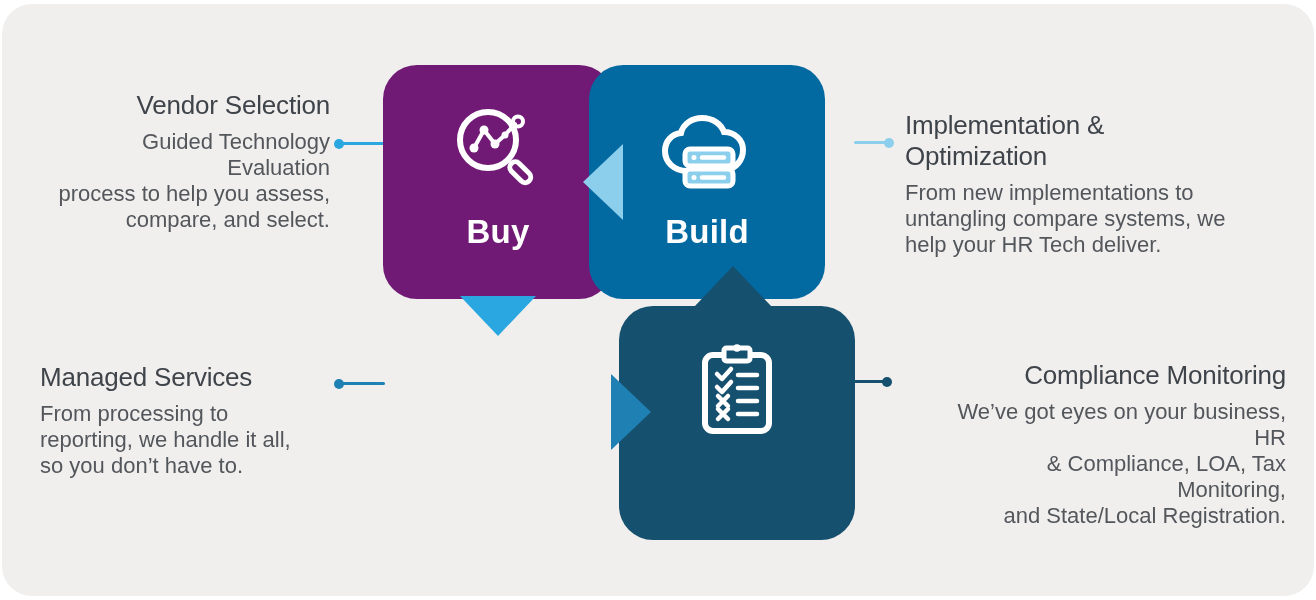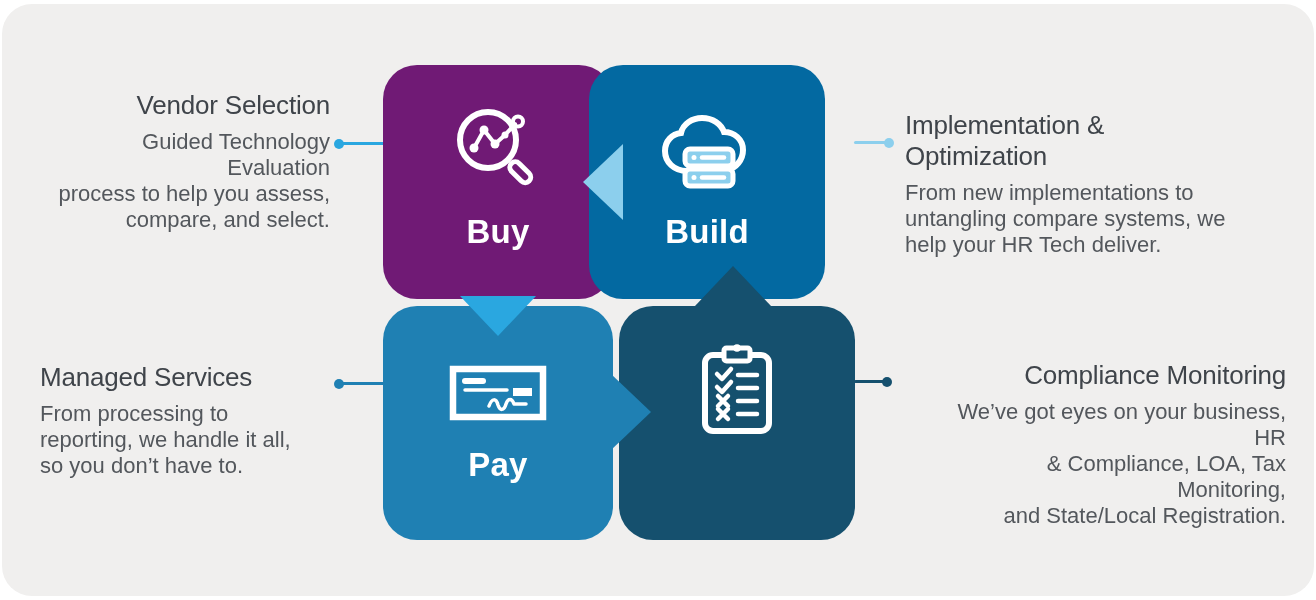--- a/index.html
+++ b/index.html
@@ -142,32 +142,20 @@
         <rect x="28" y="58" width="48" height="17" rx="5" fill="#8ccfed" stroke="#ffffff" stroke-width="5"></rect>
         <circle cx="37" cy="46.5" r="2.5" fill="#ffffff"></circle>
         <line x1="45" y1="46.5" x2="67" y2="46.5" stroke="#ffffff" stroke-width="4.5" stroke-linecap="round"></line>
         <circle cx="37" cy="66.5" r="2.5" fill="#ffffff"></circle>
         <line x1="45" y1="66.5" x2="67" y2="66.5" stroke="#ffffff" stroke-width="4.5" stroke-linecap="round"></line>
       </svg>
     </div>
     <div class="tile-label">Build</div>
   </div>
 
-  <div class="tile tile-pay">
-    <div class="tile-icon">
-      <svg width="98" height="58" viewBox="0 0 98 58" fill="none">
-        <rect x="4" y="5" width="90" height="48" stroke="#ffffff" stroke-width="6.5"></rect>
-        <line x1="16" y1="17" x2="34" y2="17" stroke="#ffffff" stroke-width="6" stroke-linecap="round"></line>
-        <line x1="16" y1="26" x2="58" y2="26" stroke="#ffffff" stroke-width="3.5" stroke-linecap="round"></line>
-        <rect x="64" y="24" width="19" height="8" fill="#ffffff"></rect>
-        <path d="M40 42 c3 -8 7 -8 9 -1 c2 6 6 6 8 -1 c2 -6 6 -6 8 0 h12" stroke="#ffffff" stroke-width="3.5" stroke-linecap="round" stroke-linejoin="round"></path>
-      </svg>
-    </div>
-    <div class="tile-label">Pay</div>
-  </div>
 
   <div class="tile tile-compliance">
     <div class="tile-icon">
       <svg width="74" height="94" viewBox="0 0 74 94" fill="none">
         <rect x="5" y="13" width="64" height="76" rx="8" stroke="#ffffff" stroke-width="6"></rect>
         <rect x="24" y="6" width="26" height="13" rx="2.5" fill="#15506e" stroke="#ffffff" stroke-width="5"></rect>
         <circle cx="37" cy="6" r="3.8" fill="#ffffff"></circle>
         <path d="M17 32 l5 5 l9 -10" stroke="#ffffff" stroke-width="4.5" stroke-linecap="round" stroke-linejoin="round"></path>
         <path d="M17 45 l5 5 l9 -10" stroke="#ffffff" stroke-width="4.5" stroke-linecap="round" stroke-linejoin="round"></path>
         <path d="M18 54 l10 10 M28 54 l-10 10" stroke="#ffffff" stroke-width="4.5" stroke-linecap="round"></path>

